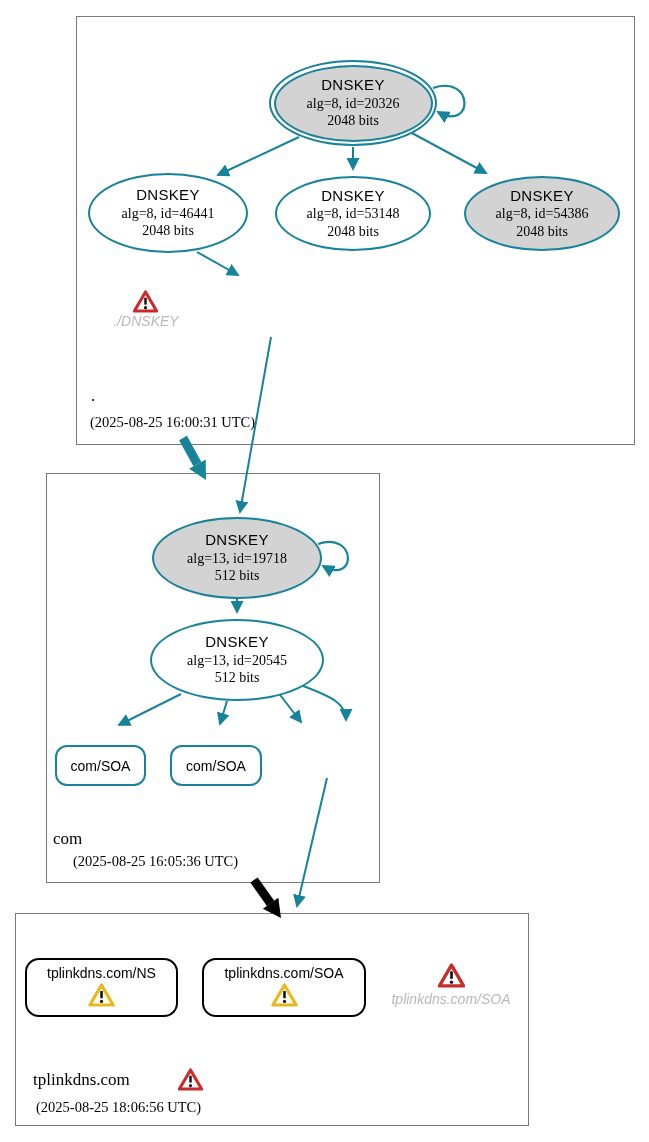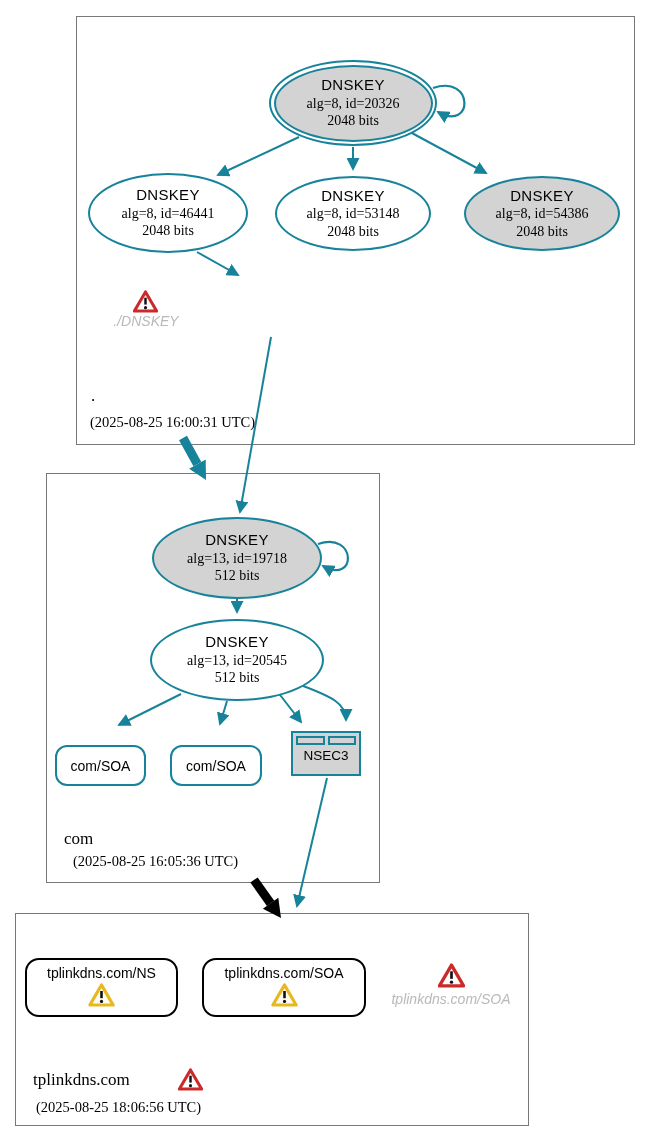--- a/index.html
+++ b/index.html
@@ -164,29 +164,22 @@
     </div>
   </div>
 
   <div class="rrset" style="left:55px; top:733px; width:91px; height:41px;">
     <span>com/SOA</span>
   </div>
   <div class="rrset" style="left:170px; top:733px; width:92px; height:41px;">
     <span>com/SOA</span>
   </div>
 
-  <div class="nsec3" style="left:291px; top:731px; width:70px; height:45px;">
-    <div class="nsec3-cells">
-      <div class="nsec3-cell"></div>
-      <div class="nsec3-cell"></div>
-    </div>
-    <div class="nsec3-label">NSEC3</div>
-  </div>
-
-  <div class="zone-label" style="left:64px; top:829px;">com</div>
+
+  <div class="zone-label" style="left:53px; top:829px;">com</div>
   <div class="zone-ts" style="left:73px; top:853px;">(2025-08-25 16:05:36 UTC)</div>
 
   <div class="black-node" style="left:25px; top:958px; width:153px; height:59px;">
     <span>tplinkdns.com/NS</span>
     <span>
       <svg width="27" height="24" viewBox="0 0 32 30">
         <path d="M16 2.5 L30.5 27.5 L1.5 27.5 Z" fill="#fffdf2" stroke="#e8b820" stroke-width="4" stroke-linejoin="round"></path>
         <rect x="14.4" y="10" width="3.2" height="9" fill="#111"></rect>
         <circle cx="16" cy="23" r="2" fill="#111"></circle>
       </svg>

